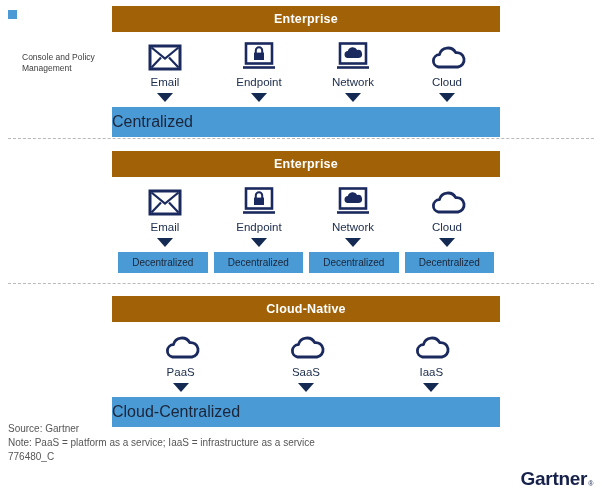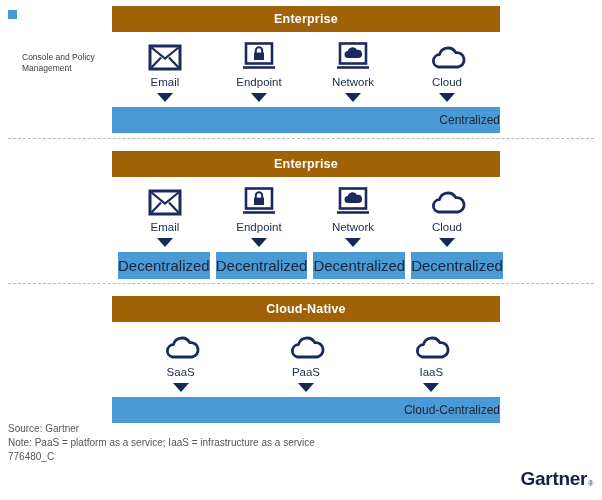--- a/index.html
+++ b/index.html
@@ -93,37 +93,37 @@
     border-left: 8px solid transparent;
     border-right: 8px solid transparent;
     border-top: 9px solid #152a52;
     margin-top: 4px;
   }
 
   
   .bottom-bar {
     background: #4a9bd5;
     color: #1b2438;
-    font-size: 12px;
-    text-align: right;
-    padding: 6px 0 6px 16px;
+    font-size: 16px;
+    text-align: left;
+    padding: 6px 0 6px 0;
     margin-top: 5px;
   }
 
   .decentral-row {
     display: flex;
     justify-content: space-around;
     margin-top: 5px;
     padding: 0 6px;
     gap: 6px;
   }
   .decentral-box {
     background: #4a9bd5;
     color: #1b2438;
-    font-size: 15px;
+    font-size: 10px;
     text-align: center;
     padding: 5px 0 5px 0;
     flex: 1 1 0;
   }
 
   
   .divider {
     position: absolute;
     left: 8px;
     right: 8px;
@@ -279,30 +279,30 @@
 <div class="divider" id="divider-2"></div>
 <div class="section" id="section-cloudnative">
     <div class="section-header">Cloud-Native</div>
     <div class="icon-row">
       <div class="icon-col">
         <div class="icon-glyph">
           <svg width="40" height="28" viewBox="0 0 40 28">
             <path d="M11.5 24 a6.2 6.2 0 0 1 0.9 -12.3 a8.8 8.8 0 0 1 16.3 -2 a6.9 6.9 0 0 1 2.3 14.3 Z" fill="none" stroke="#1b2a5e" stroke-width="2.8" stroke-linejoin="round"></path>
           </svg>
         </div>
+        <div class="icon-label">PaaS</div>
+        <div class="arrow-down"></div>
+      </div>
+      <div class="icon-col">
+        <div class="icon-glyph">
+          <svg width="40" height="28" viewBox="0 0 40 28">
+            <path d="M11.5 24 a6.2 6.2 0 0 1 0.9 -12.3 a8.8 8.8 0 0 1 16.3 -2 a6.9 6.9 0 0 1 2.3 14.3 Z" fill="none" stroke="#1b2a5e" stroke-width="2.8" stroke-linejoin="round"></path>
+          </svg>
+        </div>
         <div class="icon-label">SaaS</div>
-        <div class="arrow-down"></div>
-      </div>
-      <div class="icon-col">
-        <div class="icon-glyph">
-          <svg width="40" height="28" viewBox="0 0 40 28">
-            <path d="M11.5 24 a6.2 6.2 0 0 1 0.9 -12.3 a8.8 8.8 0 0 1 16.3 -2 a6.9 6.9 0 0 1 2.3 14.3 Z" fill="none" stroke="#1b2a5e" stroke-width="2.8" stroke-linejoin="round"></path>
-          </svg>
-        </div>
-        <div class="icon-label">PaaS</div>
         <div class="arrow-down"></div>
       </div>
       <div class="icon-col">
         <div class="icon-glyph">
           <svg width="40" height="28" viewBox="0 0 40 28">
             <path d="M11.5 24 a6.2 6.2 0 0 1 0.9 -12.3 a8.8 8.8 0 0 1 16.3 -2 a6.9 6.9 0 0 1 2.3 14.3 Z" fill="none" stroke="#1b2a5e" stroke-width="2.8" stroke-linejoin="round"></path>
           </svg>
         </div>
         <div class="icon-label">IaaS</div>
         <div class="arrow-down"></div>

